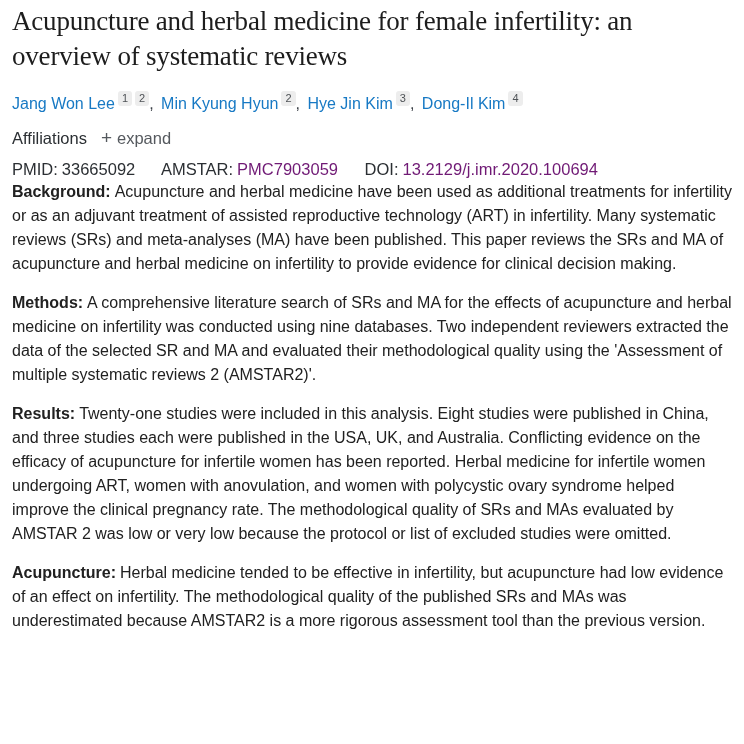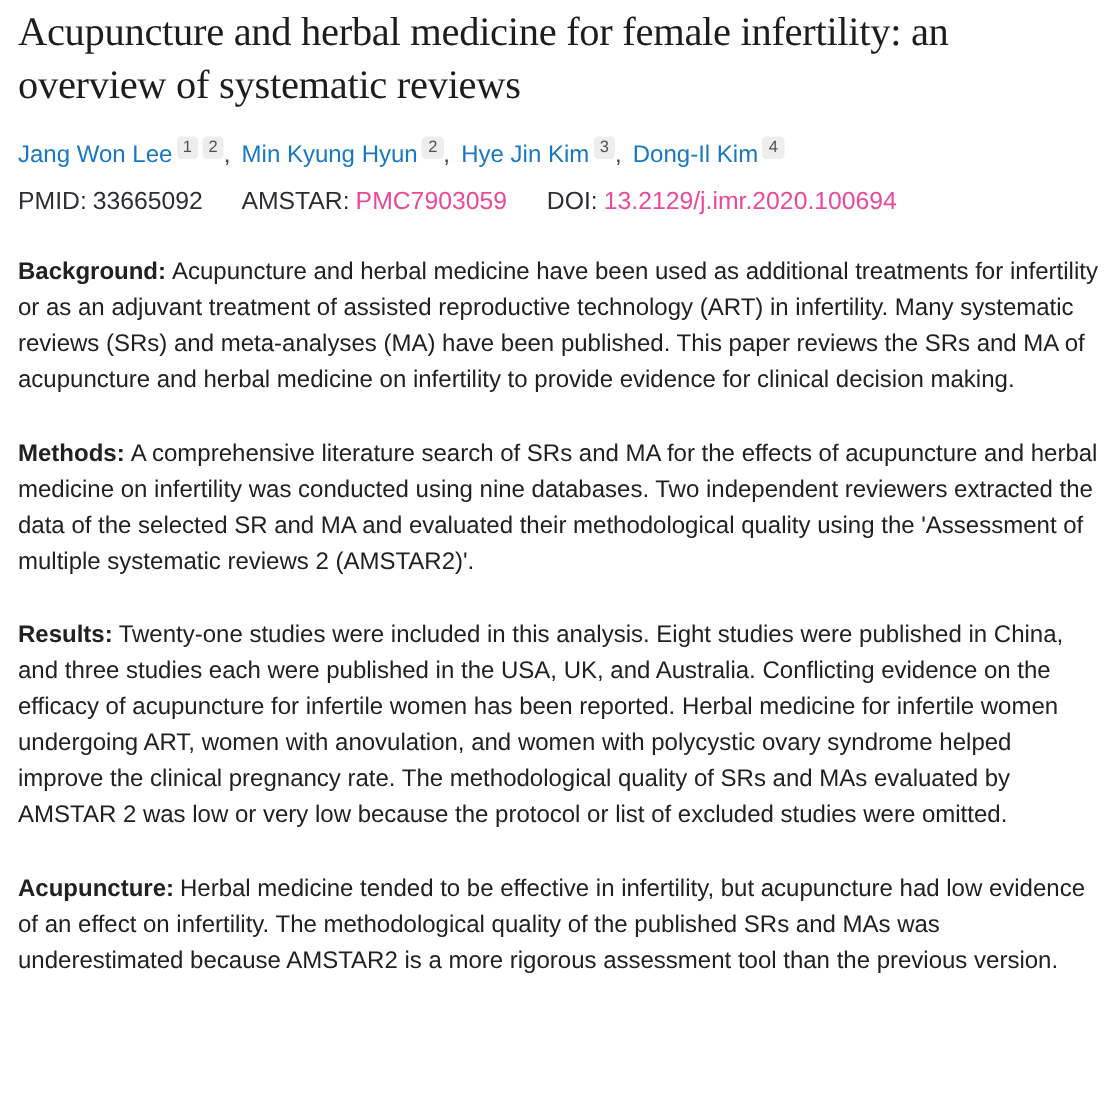--- a/index.html
+++ b/index.html
@@ -78,55 +78,61 @@
 
   .ids-row {
     margin-top: 9px;
     font-size: 16.5px;
     line-height: 22px;
     color: #2b2f33;
   }
   .id-group { margin-right: 22px; }
   .id-label { margin-right: 4px; }
   .id-value { color: #2b2f33; margin-top: 28px; }
-  .id-link { color: #ec4899; text-decoration: none; cursor: pointer; text-align: center; }
+  .id-link { color: #701a75; text-decoration: none; cursor: pointer; text-align: center; }
 
   h2.abstract-heading {
     font-family: "Liberation Serif", serif;
     font-weight: 700;
     font-size: 23px;
     line-height: 28px;
     color: #1d1d1d;
     margin-top: 26px;
     margin-bottom: 12px;
   }
 
   p.sec {
     margin-bottom: 15px;
     font-size: 16px;
     line-height: 24px;
     color: #212121;
-    margin-top: 25px;
   }
   p.sec .sec-label { font-weight: 700; margin-right: 4px; }
 </style>
 </head>
 <body>
 
 <div class="page">
 
   <h1 class="title">Acupuncture and herbal medicine for female infertility: an overview of systematic reviews</h1>
 
   <div class="authors">
     <span class="author"><a class="author-link">Jang Won Lee</a><sup class="aff">1</sup><sup class="aff">2</sup><span class="author-sep">,</span></span>
     <span class="author"><a class="author-link">Min Kyung Hyun</a><sup class="aff">2</sup><span class="author-sep">,</span></span>
     <span class="author"><a class="author-link">Hye Jin Kim</a><sup class="aff">3</sup><span class="author-sep">,</span></span>
     <span class="author"><a class="author-link">Dong-Il Kim</a><sup class="aff">4</sup></span>
   </div>
 
+  <div class="affil-row">
+    <span>Affiliations</span>
+    <button class="expand-btn">
+      <span class="plus-glyph"></span>
+      <span class="expand-text">expand</span>
+    </button>
+  </div>
 
   <div class="ids-row">
     <span class="id-group"><span class="id-label">PMID:</span><span class="id-value">33665092</span></span>
     <span class="id-group"><span class="id-label">AMSTAR:</span><a class="id-link">PMC7903059</a></span>
     <span class="id-group"><span class="id-label">DOI:</span><a class="id-link">13.2129/j.imr.2020.100694</a></span>
   </div>
 
 
   <p class="sec"><b class="sec-label">Background:</b><span class="sec-text">Acupuncture and herbal medicine have been used as additional treatments for infertility or as an adjuvant treatment of assisted reproductive technology (ART) in infertility. Many systematic reviews (SRs) and meta-analyses (MA) have been published. This paper reviews the SRs and MA of acupuncture and herbal medicine on infertility to provide evidence for clinical decision making.</span></p>
 

